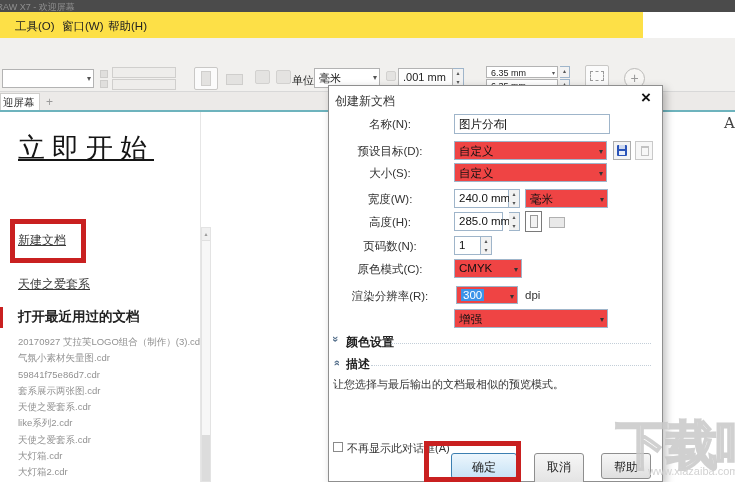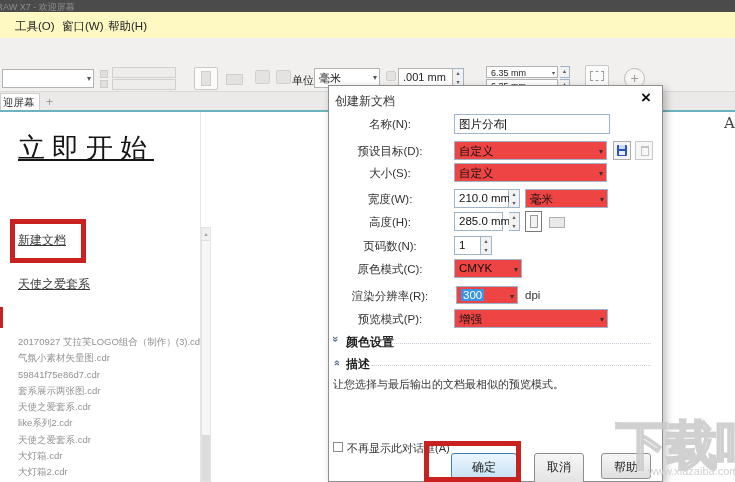--- a/index.html
+++ b/index.html
@@ -6,21 +6,21 @@
   html,body { background:#888; }
   #screen {
     position:relative; width:735px; height:482px; overflow:hidden;
     background:#fff; font-family:"Liberation Sans","DejaVu Sans",sans-serif;
     color:#333;
   }
   .abs { position:absolute; }
   
   #titlebar { left:0; top:0; width:735px; height:12px; background:#4b4b4b; }
   #titlebar span { position:absolute; left:-10px; top:1px; font-size:9px; color:#8f8f8f; white-space:nowrap; }
-  #menubar { left:0; top:12px; width:735px; height:26px; background:#fef9c3;text-align:center; }
+  #menubar { left:0; top:12px; width:643px; height:26px; background:#fde047;text-align:center; }
   .menu-item { position:absolute; top:7px; font-size:11.5px; color:#222; }
   #toolbar1 { left:0; top:38px; width:735px; height:27px; background:#f1f0ee; }
   #toolbar2 { left:0; top:65px; width:735px; height:27px; background:#f1f0ee; border-bottom:1px solid #d8d8d8; }
   .gbox { position:absolute; top:45px; width:15px; height:14px; background:#e4e3e1; border:1px solid #d2d1cf; border-radius:2px; }
   .tglyph { position:absolute; top:43px; font-size:14px; color:#9aa4ae; line-height:16px; }
   .tsep { position:absolute; top:43px; width:1px; height:18px; background:#d9d8d6; }
   .caret { font-size:8px; color:#666; }
   .tbtn { position:absolute; top:41px; width:24px; height:23px; background:#fbfbfb; border:1px solid #c9c8c6; border-radius:2px; }
   .tbtn .gi { position:absolute; left:4px; top:4px; width:13px; height:12px; background:#e6e5e3; border:1px solid #d4d3d1; }
   .combo { background:#fff; border:1px solid #b3b3b3; font-size:11px; color:#222; }
@@ -185,20 +185,21 @@
       <span>迎屏幕</span>
     </div>
     <span id="tab-plus">+</span>
   </div>
   <div class="abs" id="tealline"></div>
 
   <div class="abs" id="welcome-heading">立即开始</div>
   <span class="abs wlink" style="left:18px;top:232px">新建文档</span>
   <div class="abs red-annot" style="left:10px;top:219px;width:76px;height:44px"></div>
   <span class="abs wlink" style="left:18px;top:276px">天使之爱套系</span>
+  <div class="abs" id="recent-heading">打开最近用过的文档</div>
   <div class="abs" id="recent-list">
       <div class="file-item">20170927 艾拉芙LOGO组合（制作）(3).cdr</div>
       <div class="file-item">气氛小素材矢量图.cdr</div>
       <div class="file-item">59841f75e86d7.cdr</div>
       <div class="file-item">套系展示两张图.cdr</div>
       <div class="file-item">天使之爱套系.cdr</div>
       <div class="file-item">like系列2.cdr</div>
       <div class="file-item">天使之爱套系.cdr</div>
       <div class="file-item">大灯箱.cdr</div>
       <div class="file-item">大灯箱2.cdr</div>
@@ -237,21 +238,21 @@
     </div>
 
     <span class="abs dlabel" style="top:80px">大小(S):</span>
     <div class="abs dcombo" style="left:125px;top:77px;width:153px;height:19px">
       <span class="cval">自定义</span>
       <span class="cdd">▾</span>
     </div>
 
     <span class="abs dlabel" style="top:106px">宽度(W):</span>
     <div class="abs dinput" style="left:125px;top:103px;width:55px;height:19px">
-      <span>210.0 mm</span>
+      <span>240.0 mm</span>
     </div>
     <div class="abs spin" style="left:180px;top:103px;width:11px;height:19px">
       <div>▴</div>
         <div>▾</div>
     </div>
     <div class="abs dcombo" style="left:196px;top:103px;width:83px;height:19px">
       <span class="cval">毫米</span>
       <span class="cdd">▾</span>
     </div>
 
@@ -283,21 +284,20 @@
       <span class="cdd">▾</span>
     </div>
 
     <span class="abs dlabel" style="top:203px">渲染分辨率(R):</span>
     <div class="abs dcombo" style="left:127px;top:200px;width:62px;height:18px">
       <span class="cval"><span id="res-sel">300</span></span>
       <span class="cdd">▾</span>
     </div>
     <span class="abs" style="left:196px;top:203px;font-size:11.5px">dpi</span>
 
-    <span class="abs dlabel" style="top:226px">预览模式(P):</span>
     <div class="abs dcombo" style="left:125px;top:223px;width:154px;height:19px">
       <span class="cval">增强</span>
       <span class="cdd">▾</span>
     </div>
 
     <span class="abs secchev" style="left:4px;top:247px;transform:rotate(90deg)">»</span>
     <span class="abs seclabel" style="left:17px;top:248px">颜色设置</span>
     <div class="abs dotline" style="left:62px;top:257px;width:260px"></div>
 
     <span class="abs secchev" style="left:4px;top:271px;transform:rotate(-90deg)">»</span>

